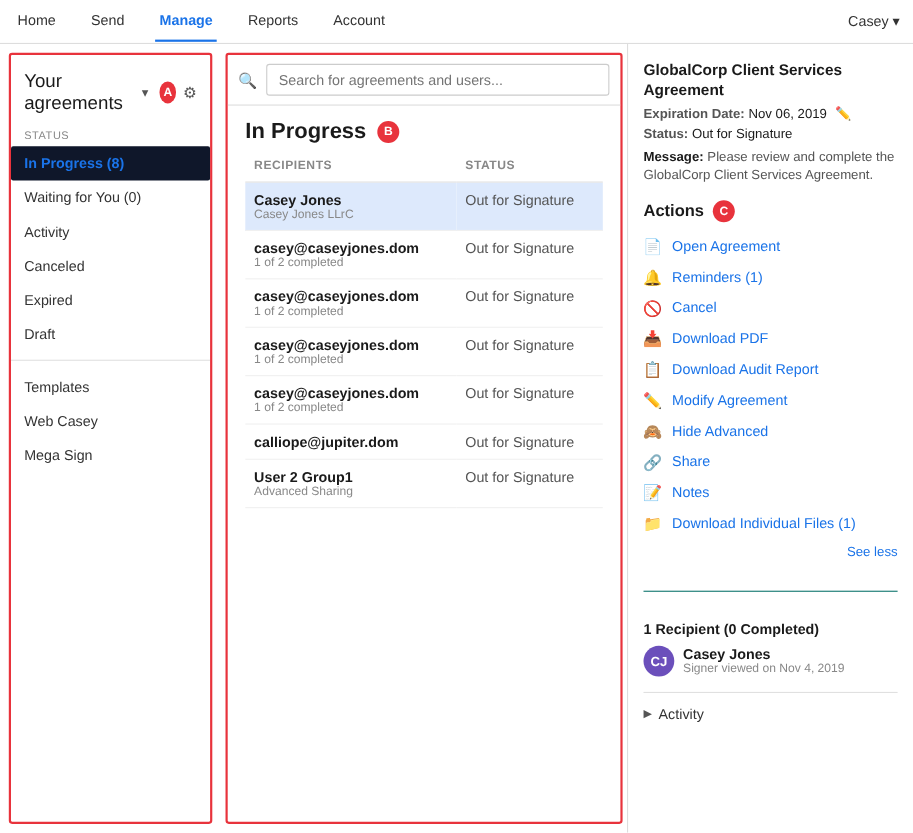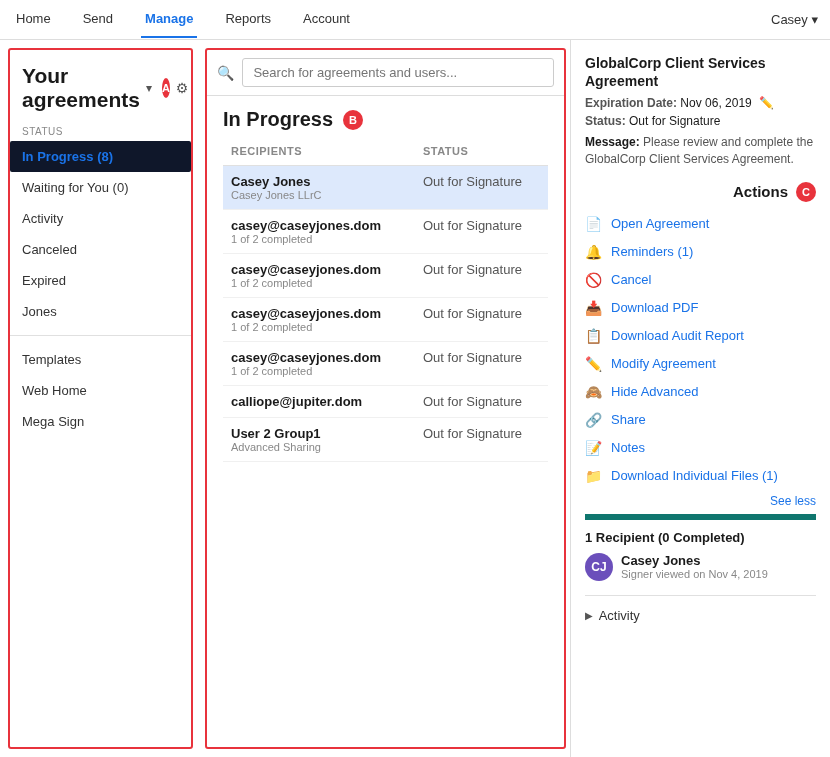--- a/index.html
+++ b/index.html
@@ -11,21 +11,21 @@
     .nav-item { font-size: 13px; color: #333; cursor: pointer; padding: 10px 4px; text-decoration: none; }
     .nav-item.active { color: #1a73e8; border-bottom: 2px solid #1a73e8; font-weight: bold; }
     .nav-user { font-size: 13px; color: #333; cursor: pointer; }
 
     
     .main-layout { display: flex; height: calc(757px - 40px); }
 
     
     .sidebar { width: 185px; border: 2px solid #e8333c; border-radius: 3px; margin: 8px; padding: 8px 0; overflow-y: auto; flex-shrink: 0; }
     .sidebar-header { display: flex; align-items: center; padding: 6px 12px 6px 12px; gap: 6px; cursor: pointer; }
-    .sidebar-title { font-size: 21px; font-weight: bold; color: #1a1a1a; }
+    .sidebar-title { font-size: 17px; font-weight: normal; color: #1a1a1a; }
     .filter-icon { margin-left: auto; color: #555; font-size: 14px; cursor: pointer; }
 
     .badge-a { display: inline-flex; align-items: center; justify-content: center; width: 20px; height: 20px; background: #e8333c; color: #fff; border-radius: 50%; font-size: 11px; font-weight: bold; margin-left: 4px; }
 
     .section-label { font-size: 10px; color: #888; padding: 8px 12px 4px 12px; letter-spacing: 0.5px; text-transform: uppercase; }
     .sidebar-item { padding: 8px 12px; cursor: pointer; color: #333; font-size: 13px; border-radius: 2px; }
     .sidebar-item.active { background: #0f172a; font-weight: bold; color: #1a73e8; }
 
     
     .center-panel { flex: 1; border: 2px solid #e8333c; border-radius: 3px; margin: 8px 4px; overflow: hidden; display: flex; flex-direction: column; }
@@ -48,30 +48,30 @@
     .status-text { color: #555; font-size: 13px; }
 
     
     .right-panel { width: 260px; border-left: 1px solid #ddd; overflow-y: auto; padding: 14px 14px; flex-shrink: 0; }
     .agreement-title { font-size: 14px; font-weight: bold; color: #1a1a1a; margin-bottom: 6px; line-height: 1.3; }
     .agreement-meta { font-size: 12px; color: #555; margin-bottom: 4px; }
     .agreement-meta span { color: #1a1a1a; }
     .agreement-message { font-size: 12px; color: #555; margin-top: 6px; line-height: 1.4; }
     .agreement-message strong { color: #1a1a1a; }
 
-    .actions-header-row { display: flex; align-items: center; gap: 8px; margin: 14px 0 8px 0; justify-content: flex-end; }
+    .actions-header-row { display: flex; align-items: center; gap: 8px; margin: 14px 0 8px 0; }
     .actions-title { font-size: 15px; font-weight: bold; color: #1a1a1a; }
     .badge-c { display: inline-flex; align-items: center; justify-content: center; width: 20px; height: 20px; background: #e8333c; color: #fff; border-radius: 50%; font-size: 11px; font-weight: bold; }
 
     .action-item { display: flex; align-items: center; gap: 8px; padding: 6px 0; cursor: pointer; color: #1a73e8; font-size: 13px; border-bottom: none; }
     .action-icon { font-size: 14px; color: #555; width: 18px; text-align: center; flex-shrink: 0; }
 
     .see-less { text-align: right; color: #1a73e8; font-size: 12px; cursor: pointer; margin-top: 4px; }
 
-    .recipient-section { margin-top: 6px; border-top: 6px solid #0f766e; padding-top: 10px; }
+    .recipient-section { margin-top: 29px; border-top: 1px solid #0f766e; padding-top: 26px; }
     .recipient-section-title { font-size: 13px; font-weight: bold; color: #1a1a1a; margin-bottom: 8px; }
     .recipient-info { display: flex; align-items: flex-start; gap: 8px; }
     .recipient-avatar { width: 28px; height: 28px; border-radius: 50%; background: #6b4fbb; display: flex; align-items: center; justify-content: center; color: #fff; font-size: 12px; font-weight: bold; flex-shrink: 0; }
     .recipient-details .rname { font-size: 13px; font-weight: bold; color: #1a1a1a; }
     .recipient-details .rsub { font-size: 11px; color: #888; }
 
     .activity-section { margin-top: 14px; border-top: 1px solid #e0e0e0; padding-top: 8px; }
     .activity-row { display: flex; align-items: center; gap: 6px; cursor: pointer; color: #333; font-size: 13px; padding: 4px 0; }
     .activity-chevron { font-size: 10px; color: #555; }
 
@@ -101,24 +101,24 @@
       <span style="font-size:12px; color:#555;">▾</span>
       <span class="badge-a">A</span>
       <span class="filter-icon">⚙</span>
     </div>
     <div class="section-label">STATUS</div>
     <div class="sidebar-item active">In Progress (8)</div>
     <div class="sidebar-item">Waiting for You (0)</div>
     <div class="sidebar-item">Activity</div>
     <div class="sidebar-item">Canceled</div>
     <div class="sidebar-item">Expired</div>
-    <div class="sidebar-item">Jones</div>
+    <div class="sidebar-item">Draft</div>
     <hr class="section-divider">
     <div class="sidebar-item">Templates</div>
-    <div class="sidebar-item">Web Home</div>
+    <div class="sidebar-item">Web Casey</div>
     <div class="sidebar-item">Mega Sign</div>
   </div>
 
   <div class="center-panel">
     <div class="search-bar">
       <span style="color:#888; font-size:14px;">🔍</span>
       <input type="text" placeholder="Search for agreements and users..." style="">
     </div>
     <div class="inprogress-panel">
       <div class="inprogress-title-row">

